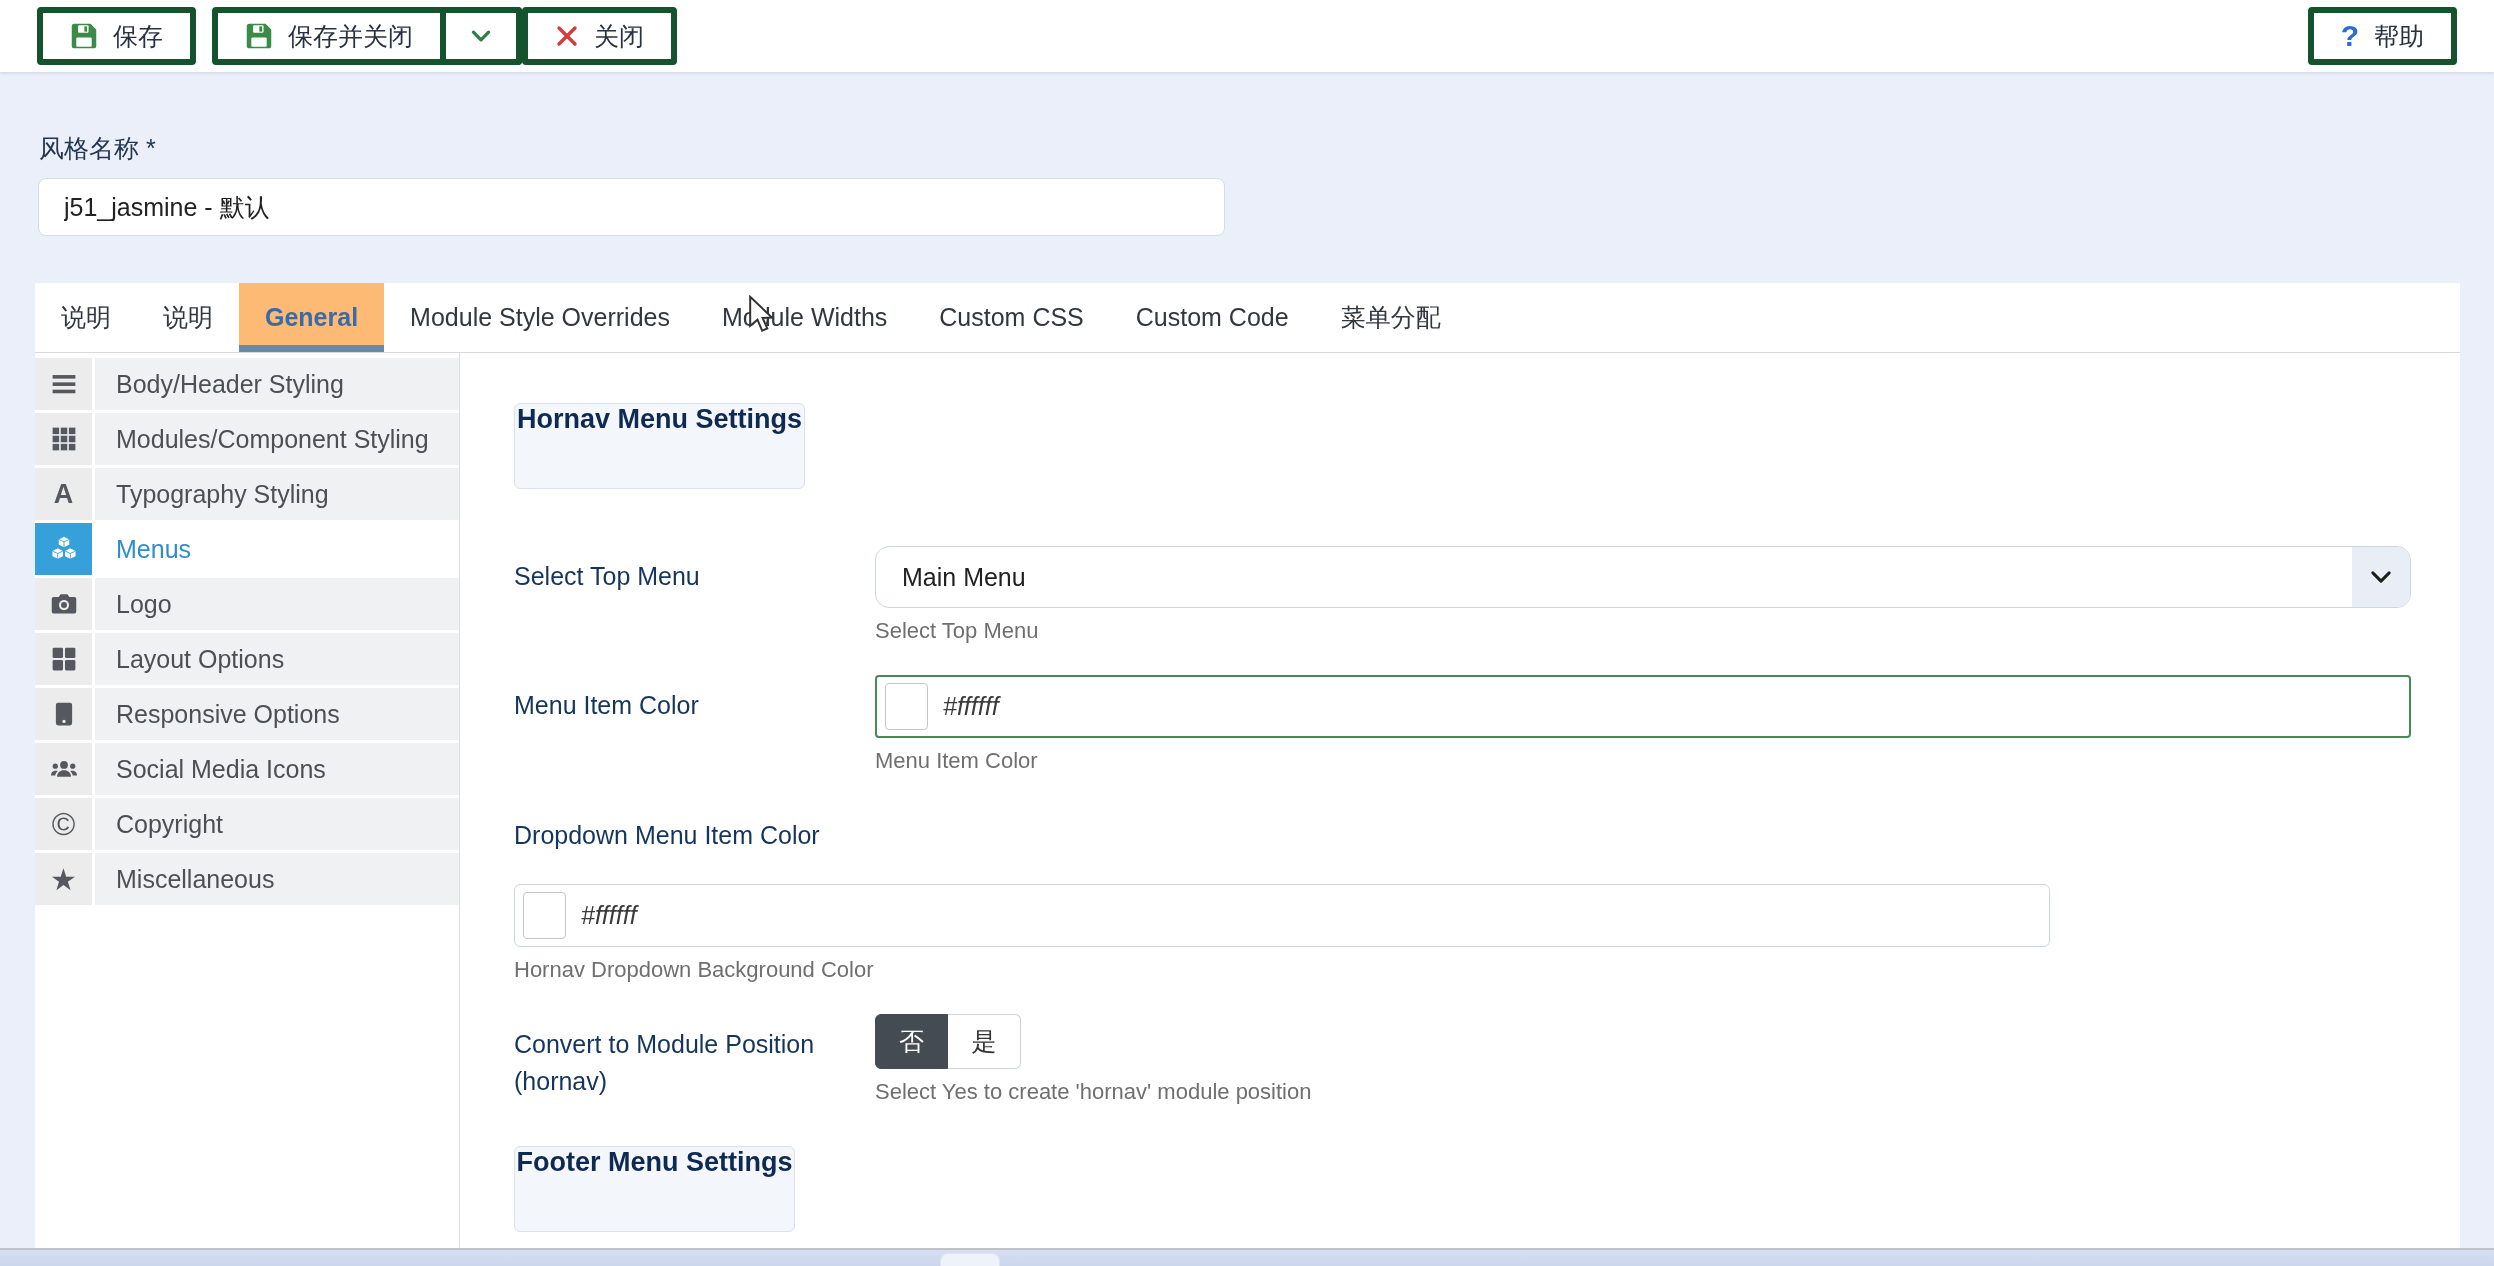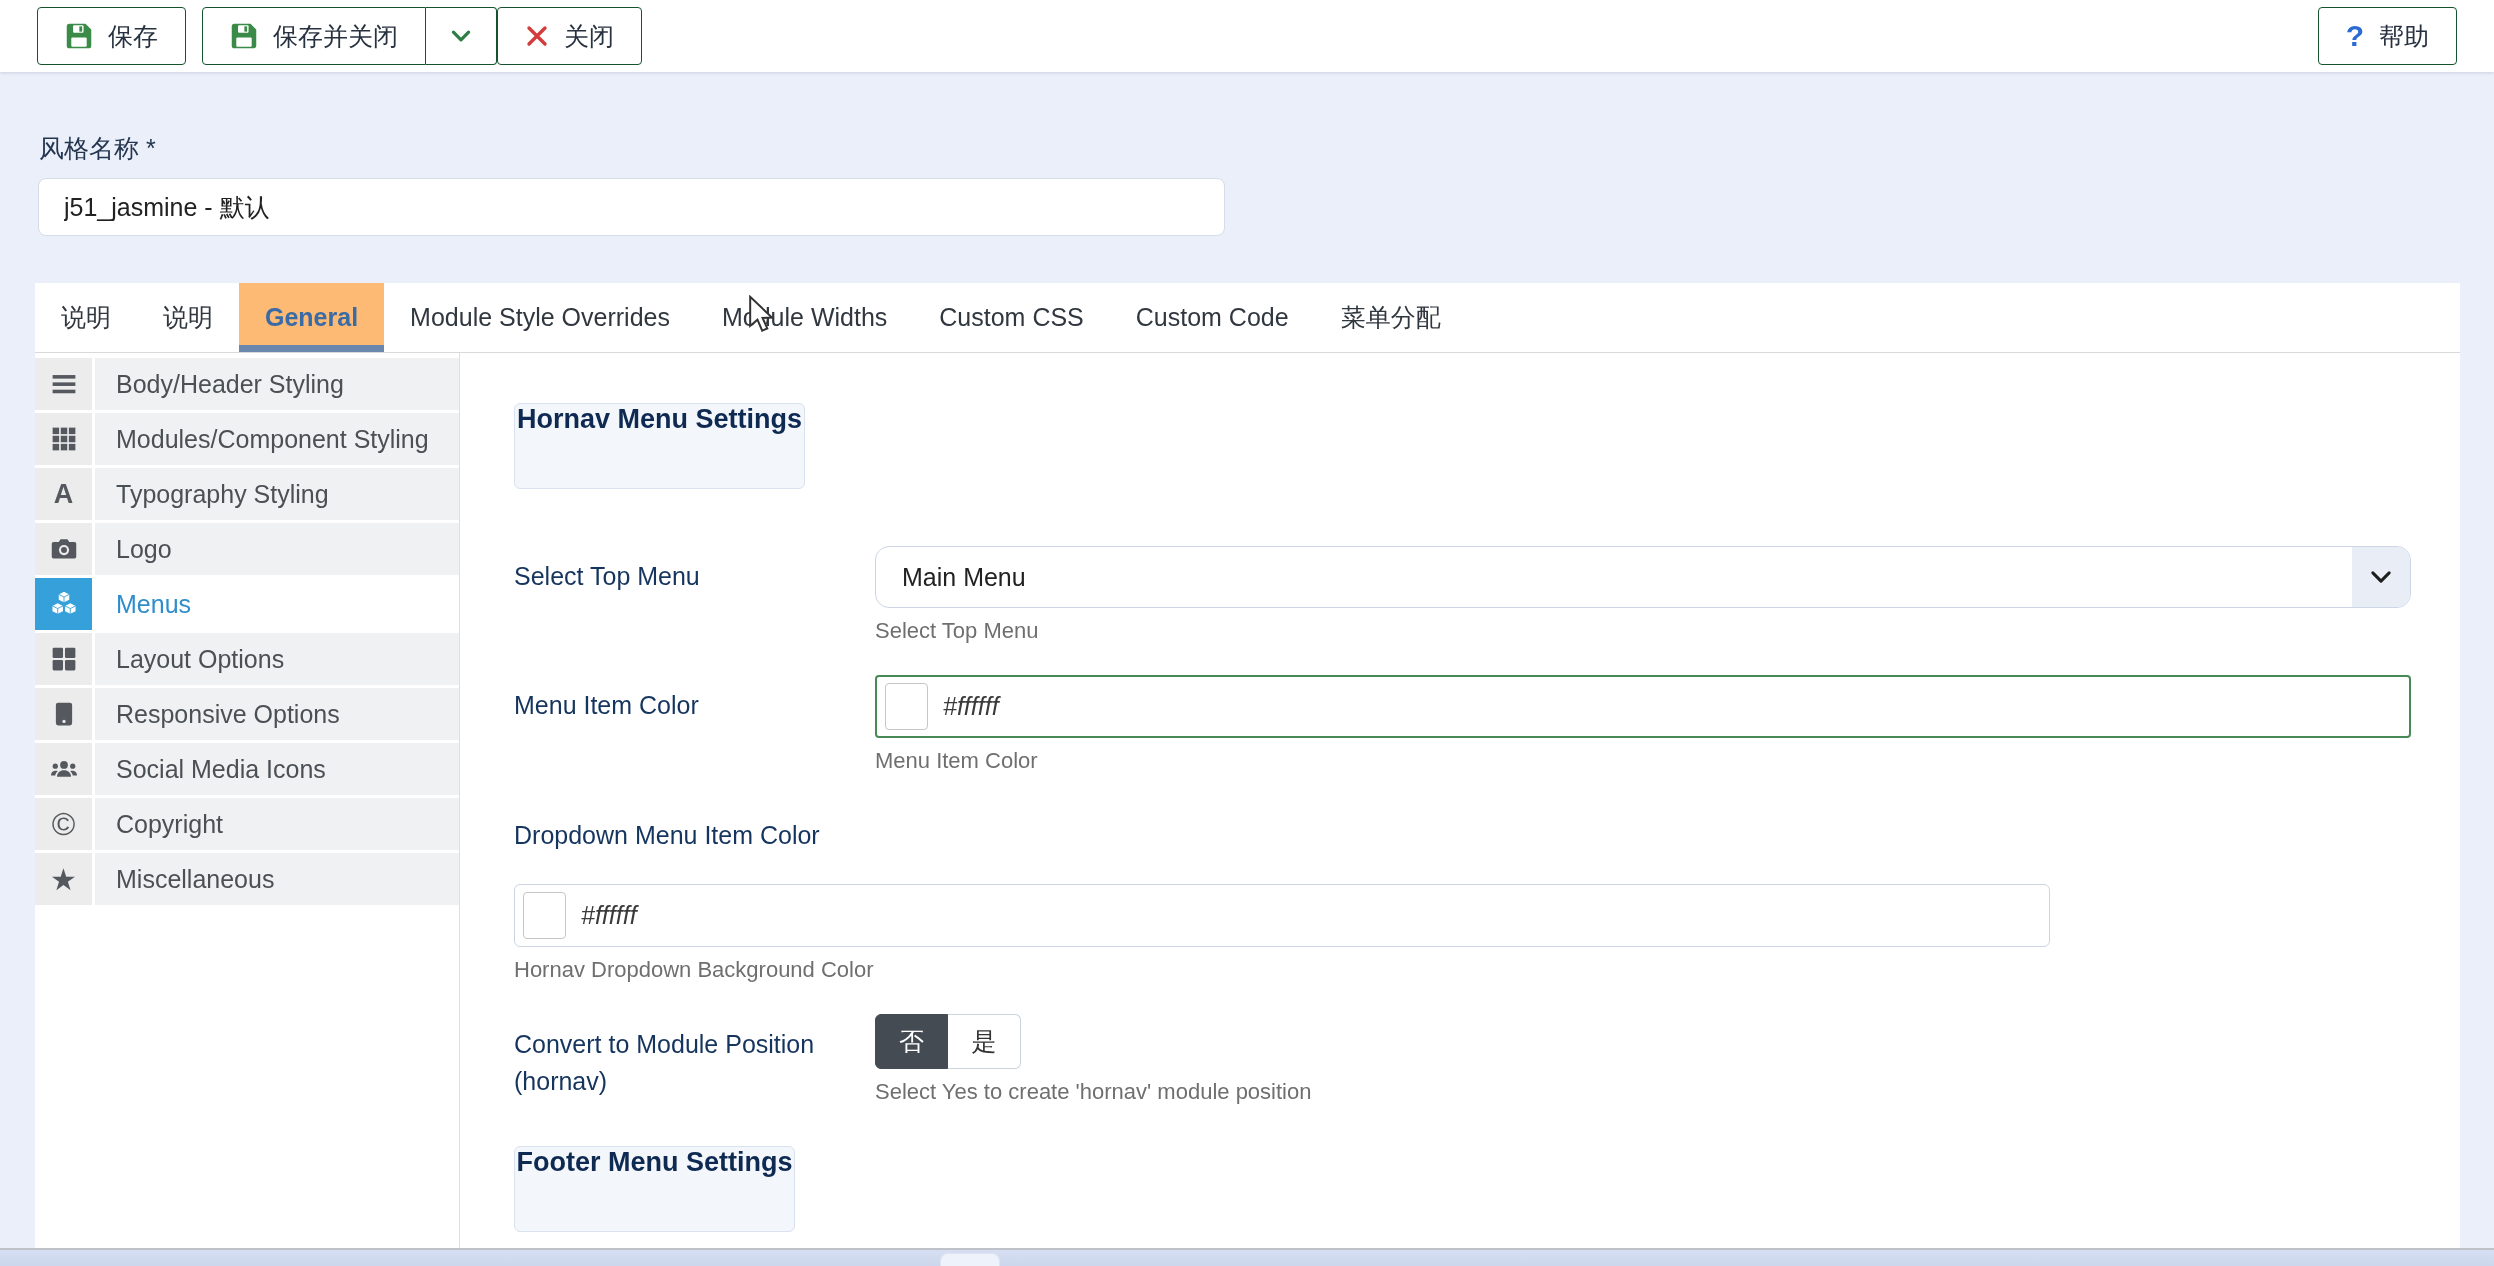--- a/index.html
+++ b/index.html
@@ -13,21 +13,21 @@
   }
   
   .toolbar {
     position: absolute; top: 0; left: 0; right: 0; height: 72px;
     background: #ffffff;
     box-shadow: 0 1px 3px rgba(60,70,90,.18);
     display: flex; align-items: center; padding: 0 37px;
   }
   .btn {
     height: 58px; background: #fff;
-    border: 1px solid #14532d; border-radius: 4px;
+    border: 6px solid #14532d; border-radius: 4px;
     display: inline-flex; align-items: center; gap: 15px;
     padding: 0 27px; font-size: 25px; color: #27313f;
     cursor: pointer; white-space: nowrap;
   }
   .btn + .btn, .btn-group { margin-left: 16px; }
   .btn-group { display: inline-flex; }
   .btn-group .btn { margin-left: 0; border-radius: 4px 0 0 4px; }
   .btn-group .btn.caret-seg { border-left: none; border-radius: 0 4px 4px 0; padding: 0 22px; }
   .toolbar .spacer { flex: 1; }
   .icon-svg { display: inline-block; vertical-align: middle; }
@@ -234,46 +234,46 @@
                 <rect x="11" y="11" width="4" height="4"></rect>
               </g>
             </svg>
         </span>
         <span class="side-label">Modules/Component Styling</span>
       </div>
       <div class="side-item">
         <span class="side-icon" style="font-weight:bold;">A</span>
         <span class="side-label">Typography Styling</span>
       </div>
-      <div class="side-item">
-        <span class="side-icon">
-          <svg width="28" height="28" viewBox="0 0 16 16">
-              <path fill="#55595f" d="M2 4h3l1-1.6h4L11 4h3a1 1 0 0 1 1 1v7.4a1 1 0 0 1-1 1H2a1 1 0 0 1-1-1V5a1 1 0 0 1 1-1z"></path>
-              <circle cx="8" cy="8.6" r="2.9" fill="#ececec"></circle>
-              <circle cx="8" cy="8.6" r="1.7" fill="#55595f"></circle>
-            </svg>
-        </span>
-        <span class="side-label">Logo</span>
-      </div>
       <div class="side-item active">
         <span class="side-icon">
           <svg width="28" height="28" viewBox="0 0 16 16">
               <g fill="#ffffff">
                 <path d="M8 1l3 1.5v3L8 7 5 5.5v-3z"></path>
                 <path d="M4.4 7.6l3 1.5v3l-3 1.5-3-1.5v-3z"></path>
                 <path d="M11.6 7.6l3 1.5v3l-3 1.5-3-1.5v-3z"></path>
               </g>
               <g stroke="#35a0da" stroke-width=".5" fill="none">
                 <path d="M5 2.5L8 4l3-1.5M8 4v3"></path>
                 <path d="M1.4 9.1l3 1.5 3-1.5M4.4 10.6v3"></path>
                 <path d="M8.6 9.1l3 1.5 3-1.5M11.6 10.6v3"></path>
               </g>
             </svg>
         </span>
         <span class="side-label">Menus</span>
+      </div>
+      <div class="side-item">
+        <span class="side-icon">
+          <svg width="28" height="28" viewBox="0 0 16 16">
+              <path fill="#55595f" d="M2 4h3l1-1.6h4L11 4h3a1 1 0 0 1 1 1v7.4a1 1 0 0 1-1 1H2a1 1 0 0 1-1-1V5a1 1 0 0 1 1-1z"></path>
+              <circle cx="8" cy="8.6" r="2.9" fill="#ececec"></circle>
+              <circle cx="8" cy="8.6" r="1.7" fill="#55595f"></circle>
+            </svg>
+        </span>
+        <span class="side-label">Logo</span>
       </div>
       <div class="side-item">
         <span class="side-icon">
           <svg width="26" height="26" viewBox="0 0 16 16">
               <g fill="#55595f">
                 <rect x="1" y="1" width="6.4" height="6.4" rx="0.8"></rect>
                 <rect x="8.6" y="1" width="6.4" height="6.4" rx="0.8"></rect>
                 <rect x="1" y="8.6" width="6.4" height="6.4" rx="0.8"></rect>
                 <rect x="8.6" y="8.6" width="6.4" height="6.4" rx="0.8"></rect>
               </g>

